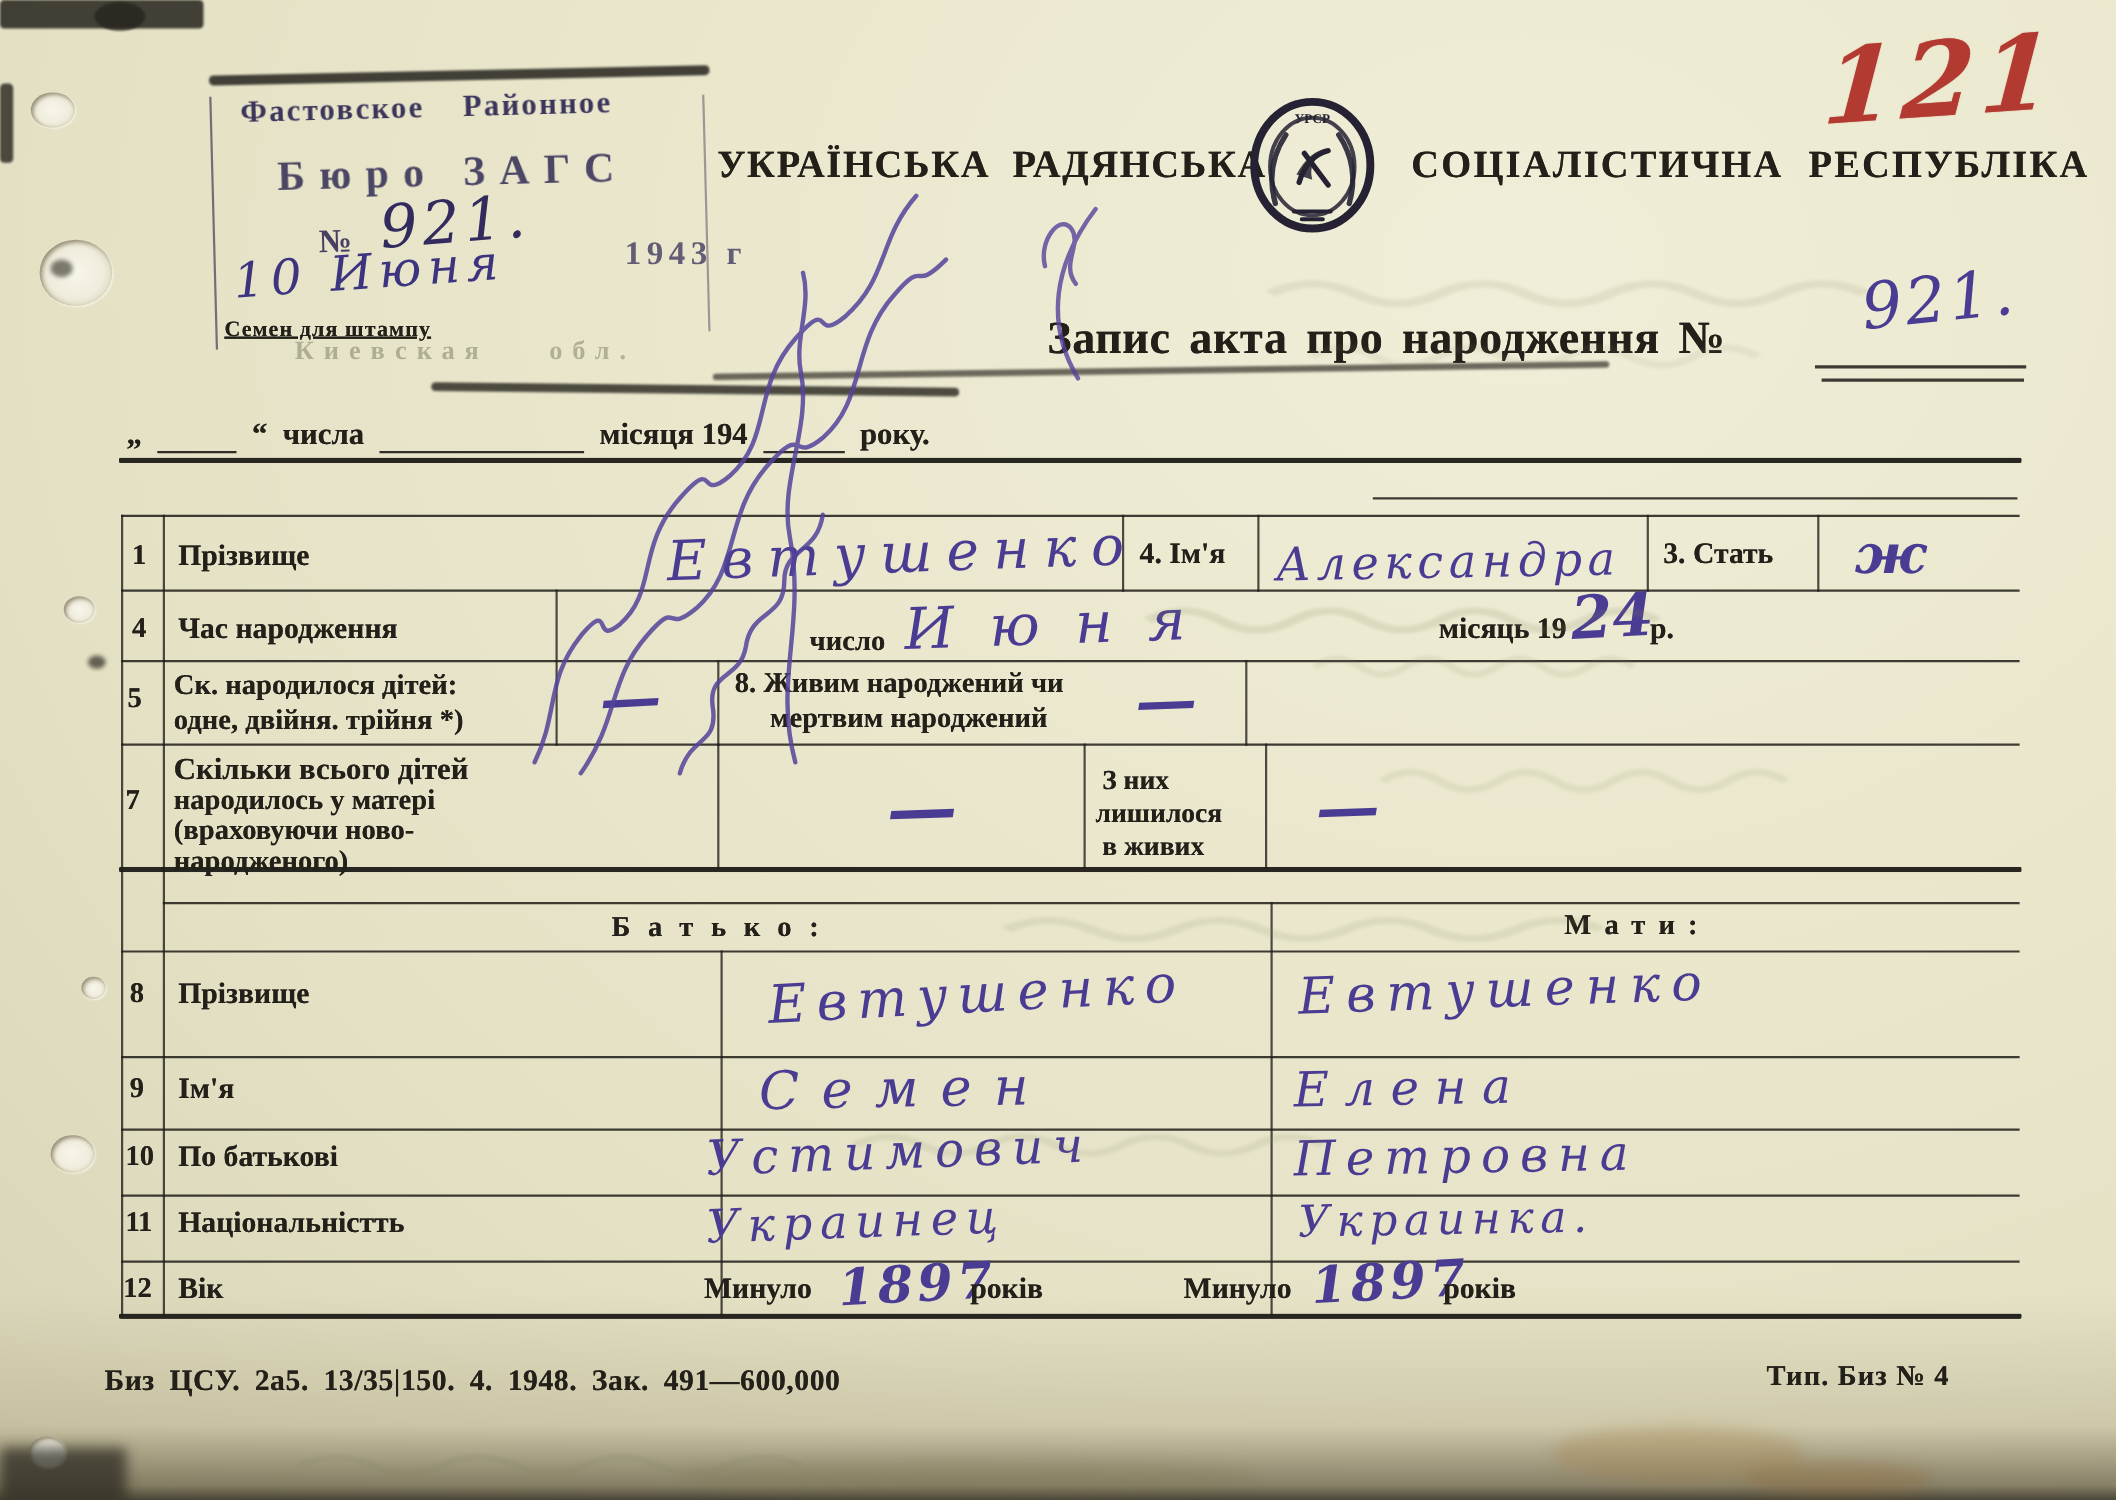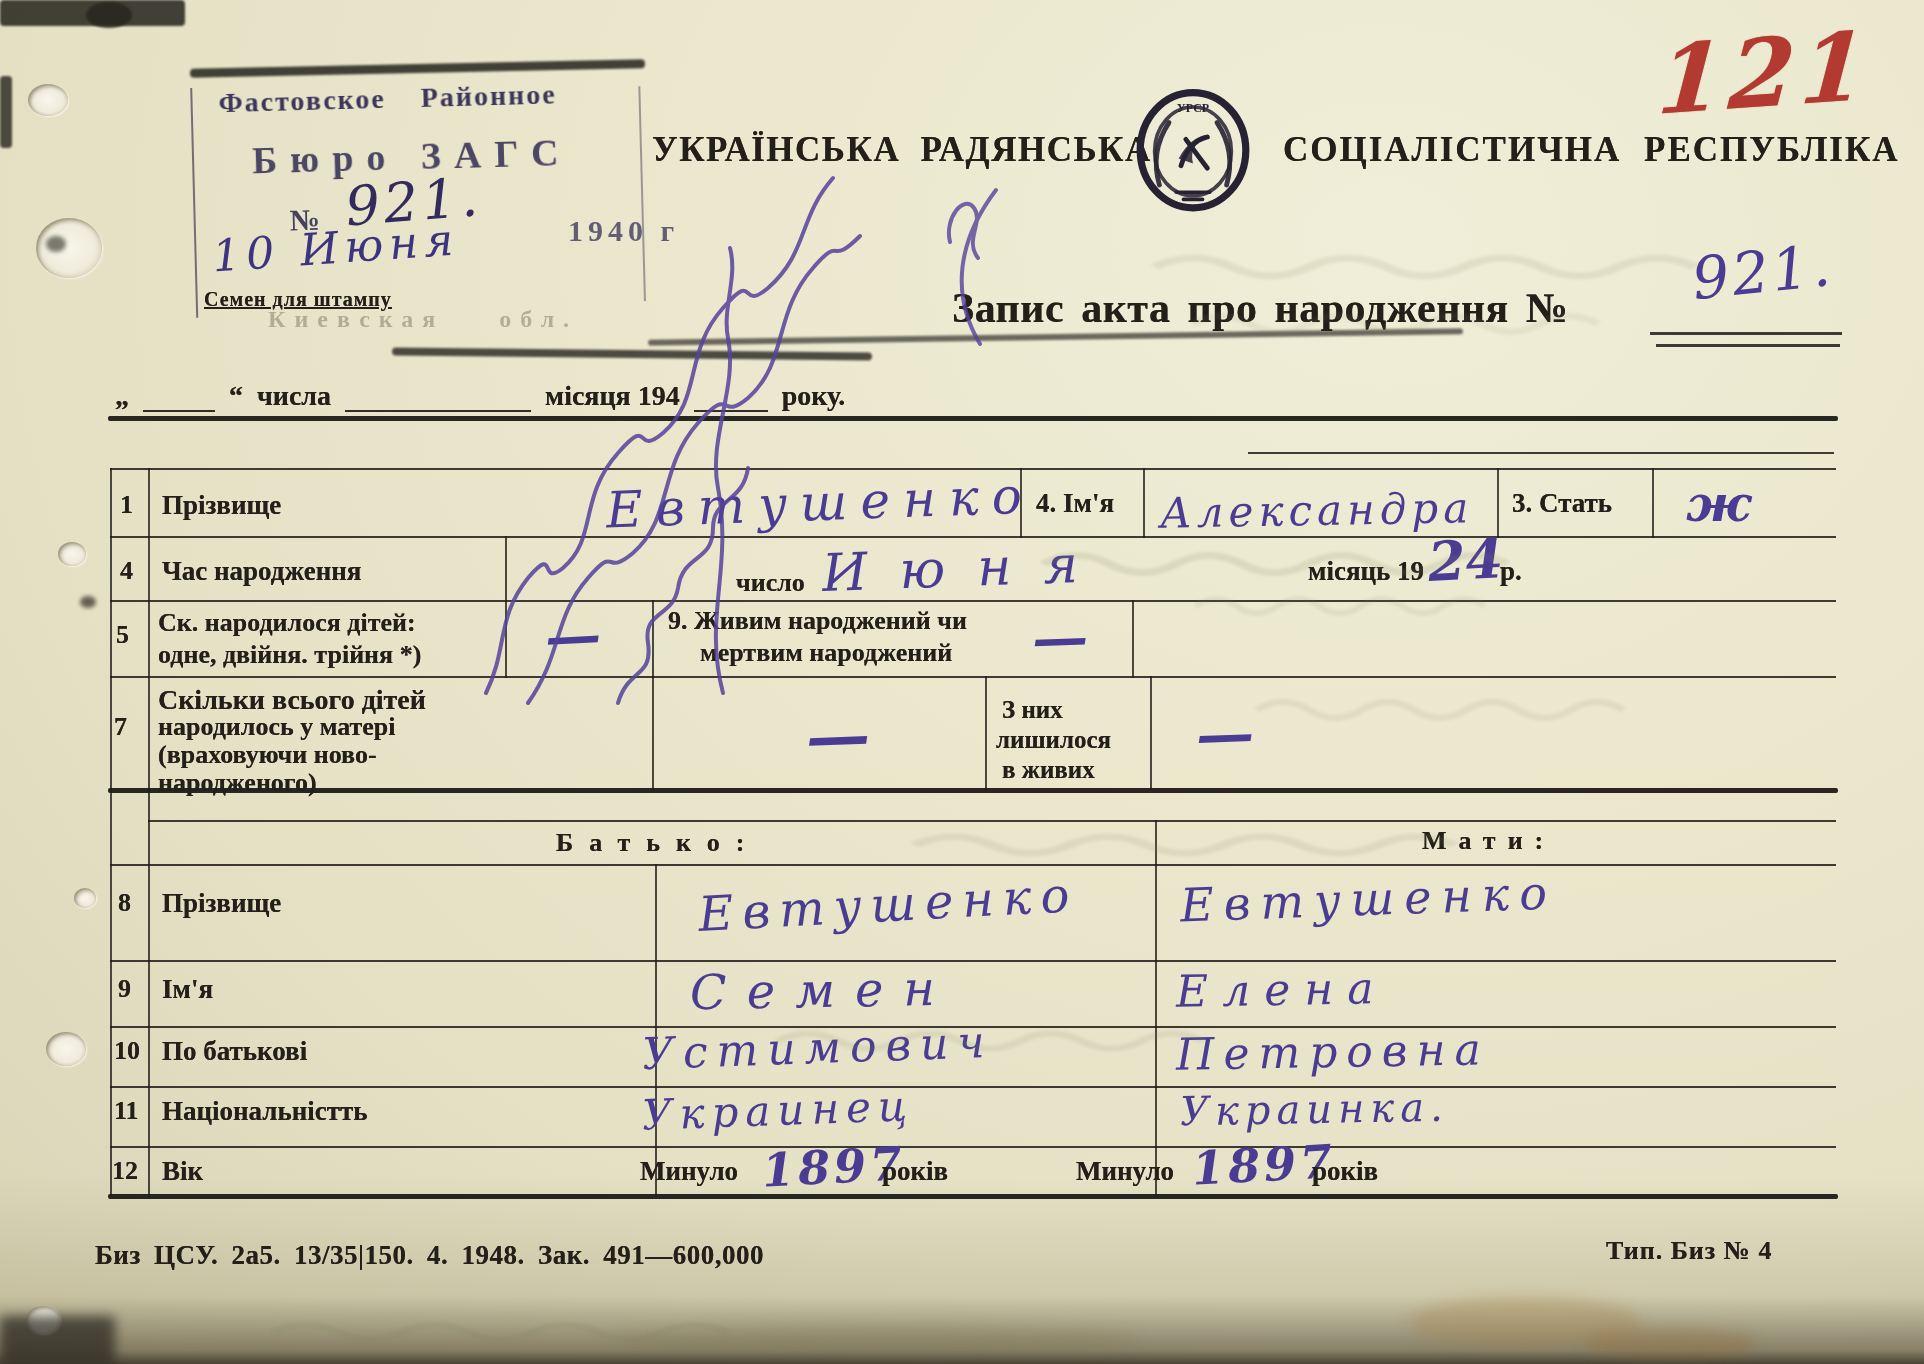--- a/index.html
+++ b/index.html
@@ -55,21 +55,21 @@
   <div class="smudge" style="left:190px;top:64px;width:455px;height:9px;transform:rotate(-1.2deg);opacity:.85;"></div>
   <div class="abs" style="left:193px;top:72px;width:452px;height:240px;transform:rotate(-1.5deg);">
     <div class="vline" style="left:0;top:10px;height:230px;border-left-color:rgba(40,32,64,.6);"></div>
     <div class="vline" style="left:448px;top:20px;height:215px;border-left-color:rgba(40,32,64,.4);"></div>
     <div class="abs stampink" style="left:28px;top:10px;font-size:28px;letter-spacing:2px;word-spacing:26px;opacity:.9;filter:blur(.3px);">Фастовское Районное</div>
     <div class="abs stampink" style="left:60px;top:62px;font-size:38px;letter-spacing:13px;opacity:.82;filter:blur(.4px);">Бюро ЗАГС</div>
     <div class="abs stampink" style="left:96px;top:128px;font-size:30px;opacity:.85;">№</div>
     <div class="abs hw" style="left:152px;top:98px;font-size:54px;color:#332a5e;transform:rotate(-3deg);letter-spacing:4px;">921.</div>
   </div>
   <div class="abs hw" style="left:212px;top:222px;font-size:44px;color:#3d3480;transform:rotate(-4deg);letter-spacing:6px;">10 Июня</div>
-  <div class="abs stampink" style="left:568px;top:214px;font-size:30px;letter-spacing:5px;opacity:.7;filter:blur(.4px);">1940 г</div>
+  <div class="abs stampink" style="left:568px;top:214px;font-size:30px;letter-spacing:5px;opacity:.7;filter:blur(.4px);">1943 г</div>
   <div class="abs print" style="left:204px;top:288px;font-size:20px;text-decoration:underline;letter-spacing:1px;">Семен для штампу</div>
   <div class="abs stampink" style="left:268px;top:306px;font-size:24px;letter-spacing:9px;word-spacing:40px;opacity:.35;color:#474d38;filter:blur(.6px);">Киевская обл.</div>
 
   <div class="abs print" style="left:652px;top:130px;font-size:35px;letter-spacing:1.5px;word-spacing:10px;">УКРАЇНСЬКА РАДЯНСЬКА</div>
   <svg class="abs" style="left:1133px;top:86px;" width="120" height="126" viewBox="0 0 100 104">
     <g fill="none" stroke="#262233" stroke-linecap="round">
       <ellipse cx="50" cy="53" rx="44" ry="48" stroke-width="6"></ellipse>
       <ellipse cx="50" cy="54" rx="32" ry="37" stroke-width="3" opacity=".85"></ellipse>
       <path d="M22,82 q-8,-28 8,-52" stroke-width="4" opacity=".9"></path>
       <path d="M78,82 q8,-28 -8,-52" stroke-width="4" opacity=".9"></path>
@@ -146,21 +146,21 @@
   <div class="abs print lbl" style="left:736px;top:568px;font-size:26px;">число</div>
   <div class="abs hw" style="left:822px;top:538px;font-size:52px;letter-spacing:32px;transform:rotate(-2deg);">Июня</div>
   <div class="abs print lbl" style="left:1308px;top:556px;">місяць 19</div>
   <div class="abs hw" style="left:1428px;top:528px;font-size:54px;font-weight:700;transform:rotate(-3deg);">24</div>
   <div class="abs print lbl" style="left:1500px;top:556px;">р.</div>
 
   <div class="abs print num" style="left:116px;top:620px;">5</div>
   <div class="abs print" style="left:158px;top:608px;font-size:26px;">Ск. народилося дітей:</div>
   <div class="abs print" style="left:158px;top:640px;font-size:26px;">одне, двійня. трійня *)</div>
   <div class="abs hw hw-dash" style="left:545px;top:602px;font-size:56px;transform:rotate(-3deg);">—</div>
-  <div class="abs print" style="left:668px;top:606px;font-size:26px;">9. Живим народжений чи</div>
+  <div class="abs print" style="left:668px;top:606px;font-size:26px;">8. Живим народжений чи</div>
   <div class="abs print" style="left:700px;top:638px;font-size:26px;">мертвим народжений</div>
   <div class="abs hw hw-dash" style="left:1032px;top:604px;font-size:56px;transform:rotate(-2deg);">—</div>
 
   <div class="abs print num" style="left:114px;top:712px;">7</div>
   <div class="abs print" style="left:158px;top:684px;font-size:28px;">Скільки всього дітей</div>
   <div class="abs print" style="left:158px;top:712px;font-size:26px;">народилось у матері</div>
   <div class="abs print" style="left:158px;top:740px;font-size:26px;">(враховуючи ново-</div>
   <div class="abs print" style="left:158px;top:768px;font-size:26px;">народженого)</div>
   <div class="abs hw hw-dash" style="left:806px;top:698px;font-size:64px;transform:rotate(-2deg);">—</div>
   <div class="abs print" style="left:1002px;top:696px;font-size:25px;">З них</div>

